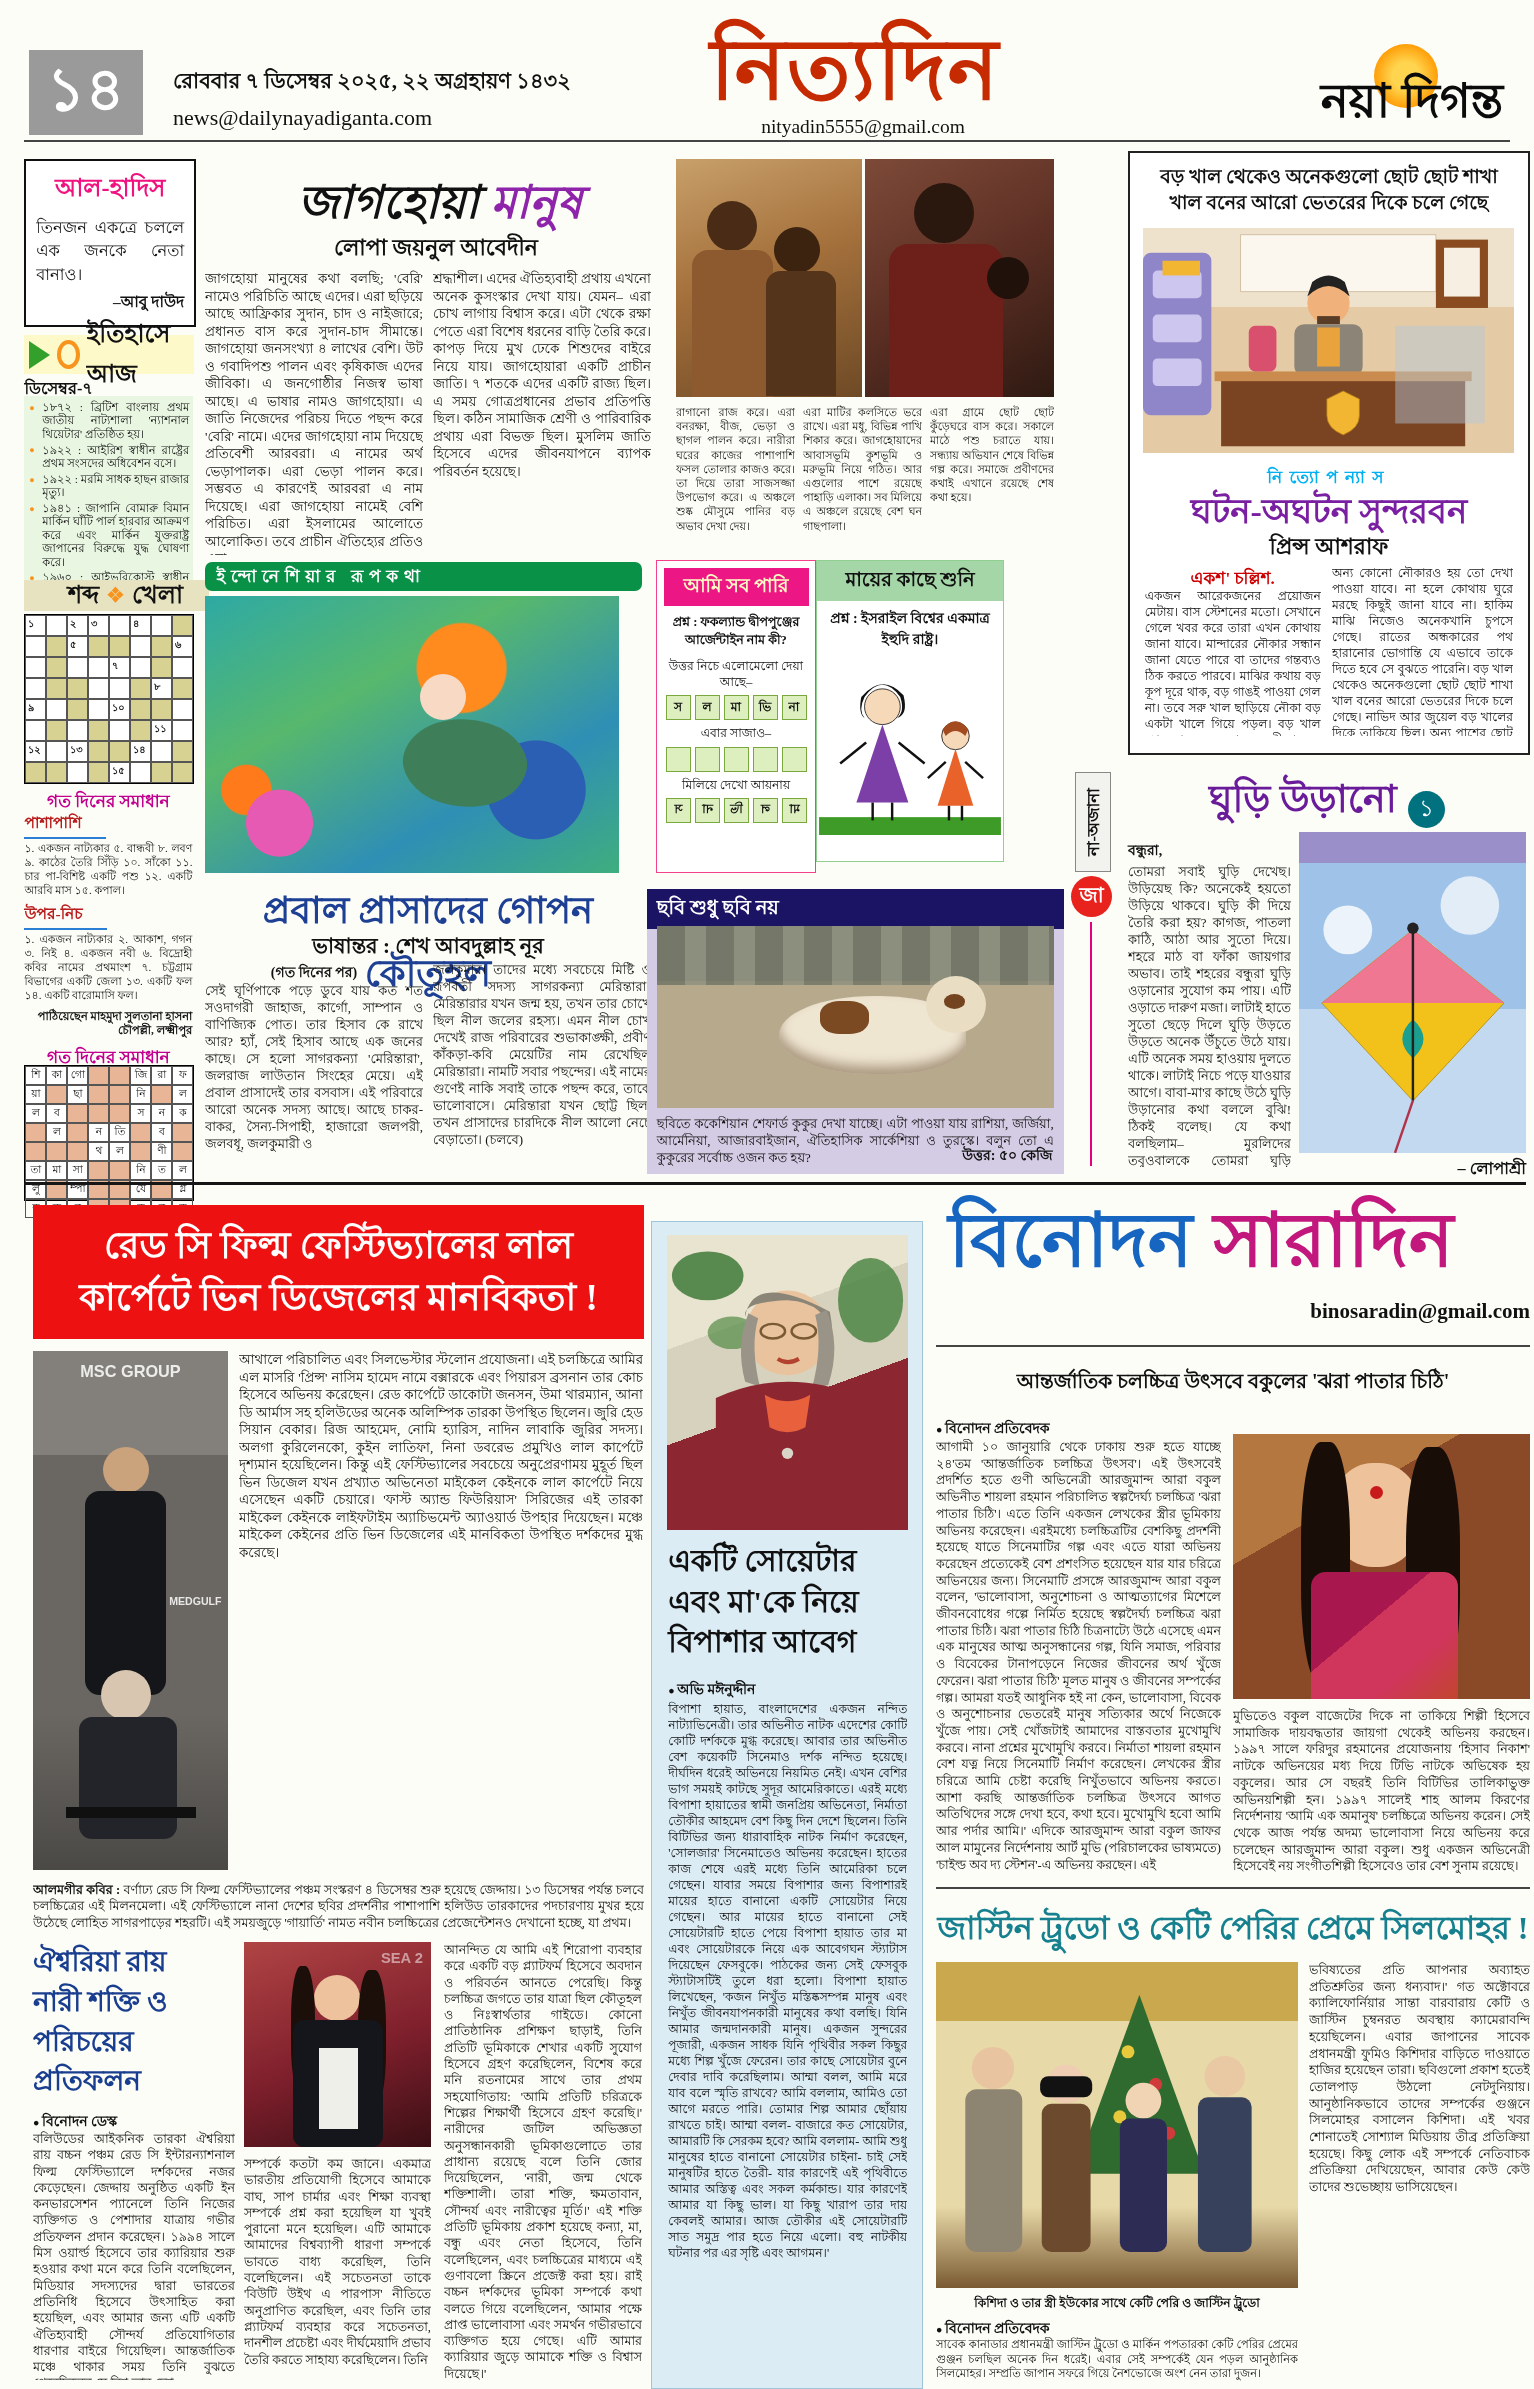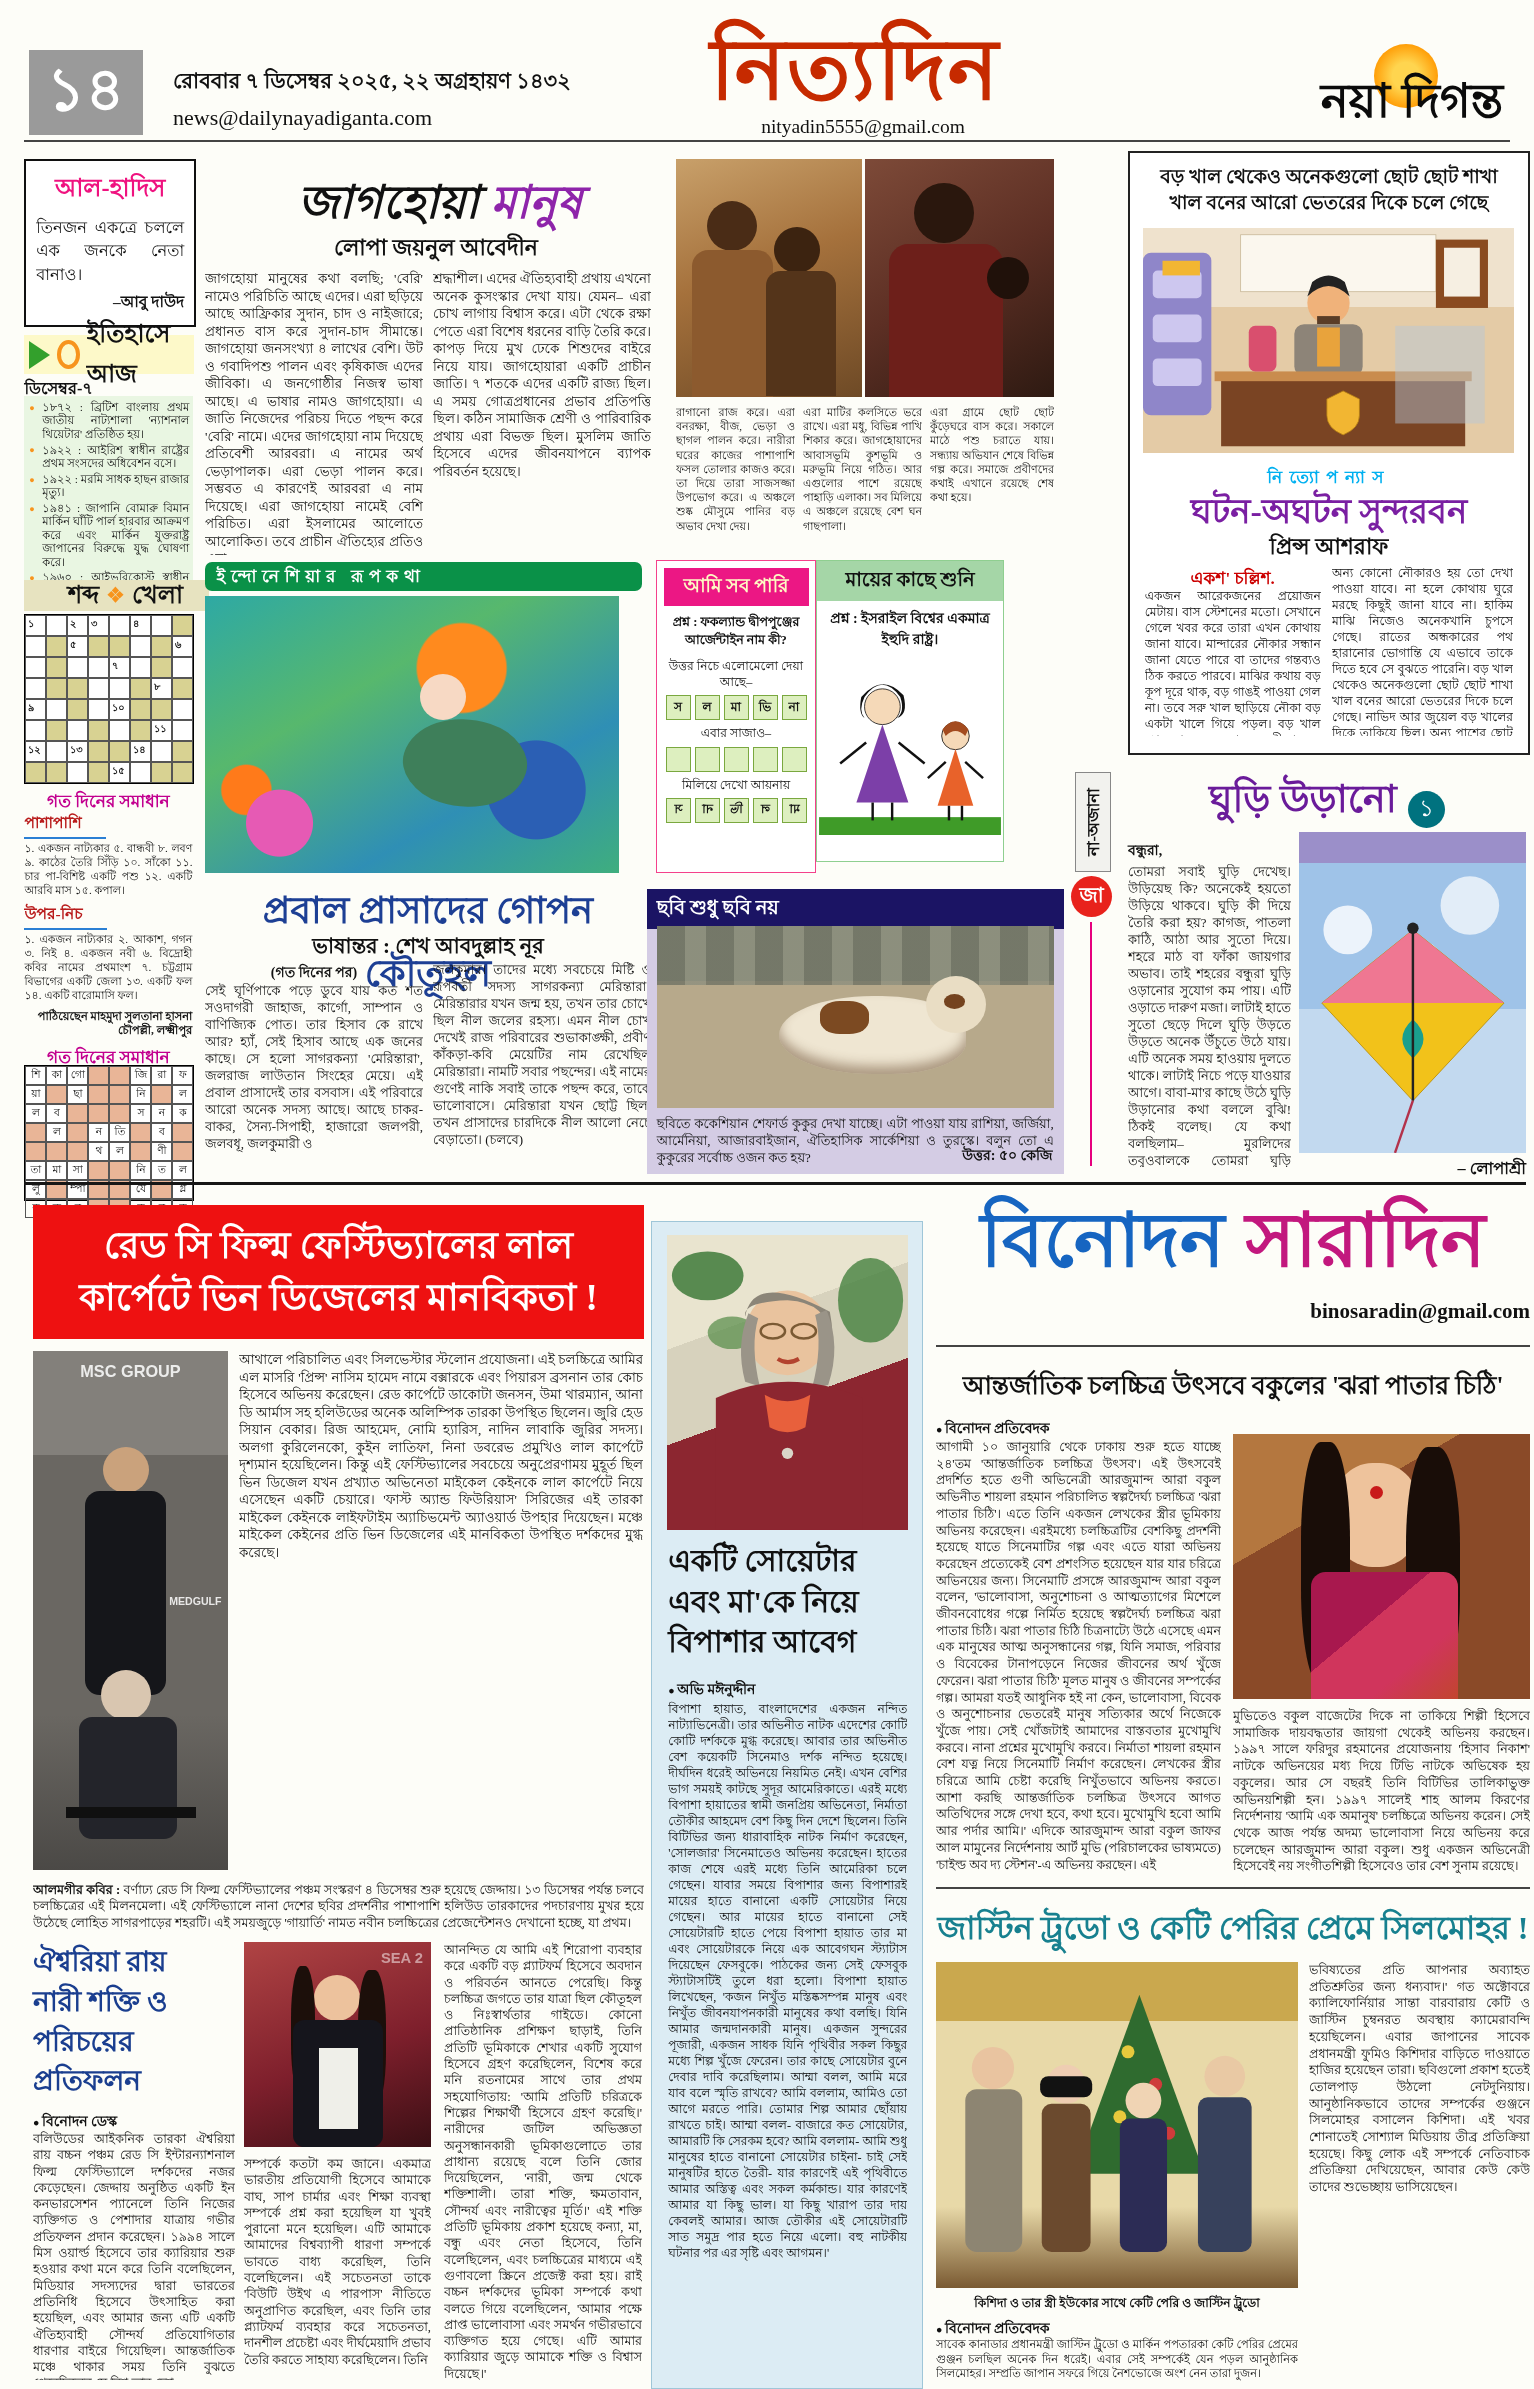--- a/index.html
+++ b/index.html
@@ -87,21 +87,21 @@
   .redbanner{background:#ee1111;color:#fff;font-weight:800;font-size:37px;line-height:1.4;display:flex;flex-direction:column;align-items:center;justify-content:center;}
   .leadname{font-weight:800;}
   .aishhead{color:#1a3e8f;font-weight:800;font-size:28px;line-height:1.42;}
   .deskline{font-weight:800;font-size:14px;}
   .deskline::before{content:"● ";font-size:10.6px;}
   .bipashabox{background:#dcecf4;border:1.6px solid #9fc6d8;}
   .bipashahead{font-weight:800;font-size:30px;line-height:1.35;}
   .logoblue{color:#1665c1;font-weight:900;font-size:75px;line-height:1;}
   .logomagenta{color:#c2187e;font-weight:900;font-size:75px;line-height:1;}
   .bsemail{font-weight:700;font-size:21px;}
-  .bokulhead{font-weight:800;font-size:25px;}
+  .bokulhead{font-weight:800;font-size:20px;}
   .tealhead{color:#17808f;font-weight:800;font-size:32px;}
   .caption15{font-weight:700;font-size:12.2px;}
   .phlabel{color:rgba(255,255,255,.85);font-family:"Liberation Sans",sans-serif;font-weight:700;}
 </style>
 </head>
 <body>
 
 <div class="page">
 
   <div class="abs pagenum sans" style="left:28.5px;top:50px;width:114px;height:85px;">১৪</div>
@@ -531,21 +531,21 @@
         <path d="M60 200 q88 -40 180 0 l0 162 l-180 0 z" fill="#8c2630"></path>
         <path d="M120 196 q28 16 56 0 l-6 40 q-22 12 -44 0 z" fill="#e8603c"></path>
         <circle cx="148" cy="268" r="7" fill="#d9d5c8"></circle>
       </svg>
     </div>
     <div class="bipashahead" style="position:absolute;left:16.3px;top:319px;width:239px;">একটি সোয়েটার এবং মা'কে নিয়ে বিপাশার আবেগ</div>
     <div class="deskline" style="position:absolute;left:16.3px;top:456px;">অভি মঈনুদ্দীন</div>
     <div class="col" style="position:absolute;left:16.3px;top:479px;width:239px;height:672px;font-size:12.2px;line-height:16px;">বিপাশা হায়াত, বাংলাদেশের একজন নন্দিত নাট্যাভিনেত্রী। তার অভিনীত নাটক এদেশের কোটি কোটি দর্শককে মুগ্ধ করেছে। আবার তার অভিনীত বেশ কয়েকটি সিনেমাও দর্শক নন্দিত হয়েছে। দীর্ঘদিন ধরেই অভিনয়ে নিয়মিত নেই। এখন বেশির ভাগ সময়ই কাটছে সুদূর আমেরিকাতে। এরই মধ্যে বিপাশা হায়াতের স্বামী জনপ্রিয় অভিনেতা, নির্মাতা তৌকীর আহমেদ বেশ কিছু দিন দেশে ছিলেন। তিনি বিটিভির জন্য ধারাবাহিক নাটক নির্মাণ করেছেন, 'সোলজার' সিনেমাতেও অভিনয় করেছেন। হাতের কাজ শেষে এরই মধ্যে তিনি আমেরিকা চলে গেছেন। যাবার সময়ে বিপাশার জন্য বিপাশারই মায়ের হাতে বানানো একটি সোয়েটার নিয়ে গেছেন। আর মায়ের হাতে বানানো সেই সোয়েটারটি হাতে পেয়ে বিপাশা হায়াত তার মা এবং সোয়েটারকে নিয়ে এক আবেগঘন স্ট্যাটাস দিয়েছেন ফেসবুকে। পাঠকের জন্য সেই ফেসবুক স্ট্যাটাসটিই তুলে ধরা হলো। বিপাশা হায়াত লিখেছেন, 'কজন নিখুঁত মস্তিষ্কসম্পন্ন মানুষ এবং নিখুঁত জীবনযাপনকারী মানুষের কথা বলছি। যিনি আমার জন্মদানকারী মানুষ। একজন সুন্দরের পূজারী, একজন সাধক যিনি পৃথিবীর সকল কিছুর মধ্যে শিল্প খুঁজে ফেরেন। তার কাছে সোয়েটার বুনে দেবার দাবি করেছিলাম। আম্মা বলল, আমি মরে যাব বলে স্মৃতি রাখবে? আমি বললাম, আমিও তো আগে মরতে পারি। তোমার শিল্প আমার ছোঁয়ায় রাখতে চাই। আম্মা বলল- বাজারে কত সোয়েটার, আমারটি কি সেরকম হবে? আমি বললাম- আমি শুধু মানুষের হাতে বানানো সোয়েটার চাইনা- চাই সেই মানুষটির হাতে তৈরী- যার কারণেই এই পৃথিবীতে আমার অস্তিত্ব এবং সকল কর্মকান্ড। যার কারণেই আমার যা কিছু ভাল। যা কিছু খারাপ তার দায় কেবলই আমার। আজ তৌকীর এই সোয়েটারটি সাত সমুদ্র পার হতে নিয়ে এলো। বহু নাটকীয় ঘটনার পর এর সৃষ্টি এবং আগমন।'</div>
   </div>
 
-  <div class="abs" style="left:936px;top:1203px;width:594px;display:flex;justify-content:center;align-items:flex-end;gap:21px;">
+  <div class="abs" style="left:904px;top:1203px;width:594px;display:flex;justify-content:center;align-items:flex-end;gap:21px;">
     <span class="logoblue">বিনোদন</span>
     <span class="logomagenta">সারাদিন</span>
   </div>
   <div class="abs bsemail" style="left:1221px;top:1299px;width:309px;text-align:right;">binosaradin@gmail.com</div>
   <div class="abs rule" style="left:936px;top:1345px;width:594px;height:1.6px;"></div>
 
   <div class="abs bokulhead center" style="left:936px;top:1366px;width:594px;">আন্তর্জাতিক চলচ্চিত্র উৎসবে বকুলের 'ঝরা পাতার চিঠি'</div>
   <div class="abs deskline" style="left:936px;top:1417px;">বিনোদন প্রতিবেদক</div>
   <div class="abs col" style="left:936px;top:1439px;width:285px;height:440px;font-size:12.6px;line-height:16.7px;">আগামী ১০ জানুয়ারি থেকে ঢাকায় শুরু হতে যাচ্ছে ২৪'তম 'আন্তর্জাতিক চলচ্চিত্র উৎসব'। এই উৎসবেই প্রদর্শিত হতে গুণী অভিনেত্রী আরজুমান্দ আরা বকুল অভিনীত শায়লা রহমান পরিচালিত স্বল্পদৈর্ঘ্য চলচ্চিত্র 'ঝরা পাতার চিঠি'। এতে তিনি একজন লেখকের স্ত্রীর ভূমিকায় অভিনয় করেছেন। এরইমধ্যে চলচ্চিত্রটির বেশকিছু প্রদর্শনী হয়েছে যাতে সিনেমাটির গল্প এবং এতে যারা অভিনয় করেছেন প্রত্যেকেই বেশ প্রশংসিত হয়েছেন যার যার চরিত্রে অভিনয়ের জন্য। সিনেমাটি প্রসঙ্গে আরজুমান্দ আরা বকুল বলেন, 'ভালোবাসা, অনুশোচনা ও আত্মত্যাগের মিশেলে জীবনবোধের গল্পে নির্মিত হয়েছে স্বল্পদৈর্ঘ্য চলচ্চিত্র ঝরা পাতার চিঠি। ঝরা পাতার চিঠি চিত্রনাট্যে উঠে এসেছে এমন এক মানুষের আত্ম অনুসন্ধানের গল্প, যিনি সমাজ, পরিবার ও বিবেকের টানাপড়েনে নিজের জীবনের অর্থ খুঁজে ফেরেন। ঝরা পাতার চিঠি' মূলত মানুষ ও জীবনের সম্পর্কের গল্প। আমরা যতই আধুনিক হই না কেন, ভালোবাসা, বিবেক ও অনুশোচনার ভেতরেই মানুষ সত্যিকার অর্থে নিজেকে খুঁজে পায়। সেই খোঁজটাই আমাদের বাস্তবতার মুখোমুখি করবে। নানা প্রশ্নের মুখোমুখি করবে। নির্মাতা শায়লা রহমান বেশ যত্ন নিয়ে সিনেমাটি নির্মাণ করেছেন। লেখকের স্ত্রীর চরিত্রে আমি চেষ্টা করেছি নিখুঁতভাবে অভিনয় করতে। আশা করছি আন্তর্জাতিক চলচ্চিত্র উৎসবে আগত অতিথিদের সঙ্গে দেখা হবে, কথা হবে। মুখোমুখি হবো আমি আর পর্দার আমি।' এদিকে আরজুমান্দ আরা বকুল জাফর আল মামুনের নির্দেশনায় আর্ট মুভি (পরিচালকের ভাষ্যমতে) 'চাইল্ড অব দ্য স্টেশন'-এ অভিনয় করছেন। এই</div>
   <div class="abs photo" style="left:1233px;top:1434px;width:297px;height:265px;background:linear-gradient(150deg,#b4773f 0 30%,#8a4a28 30% 100%);">

